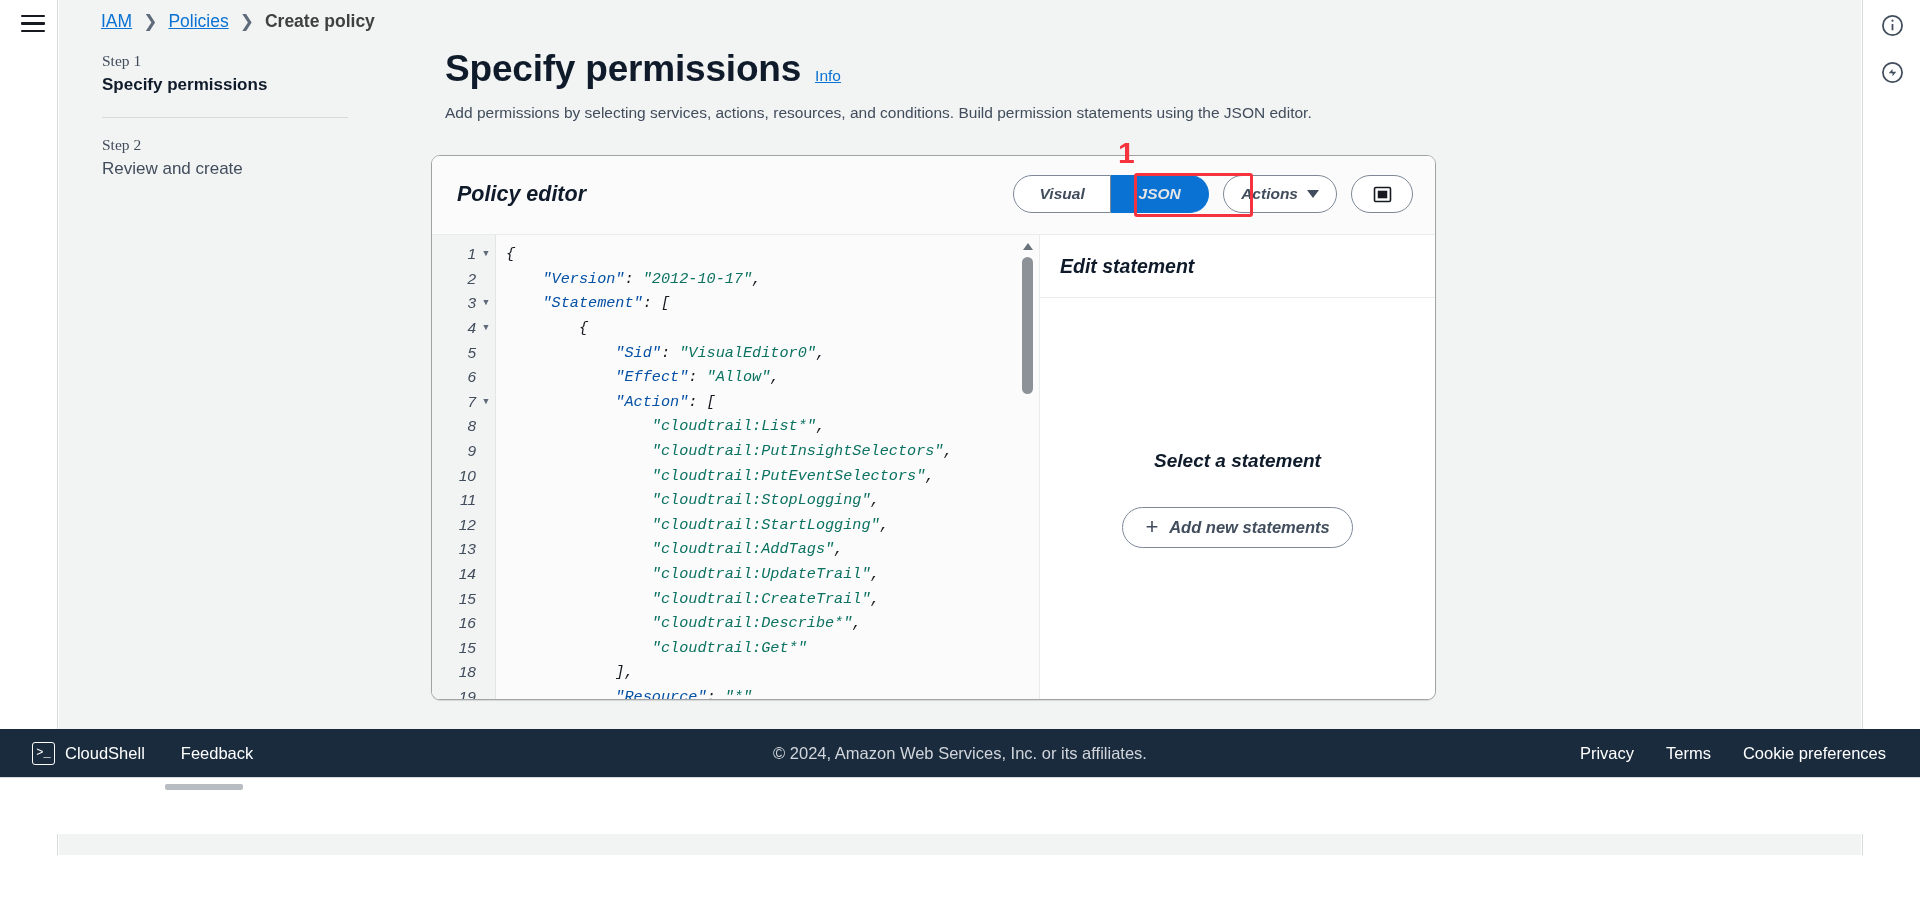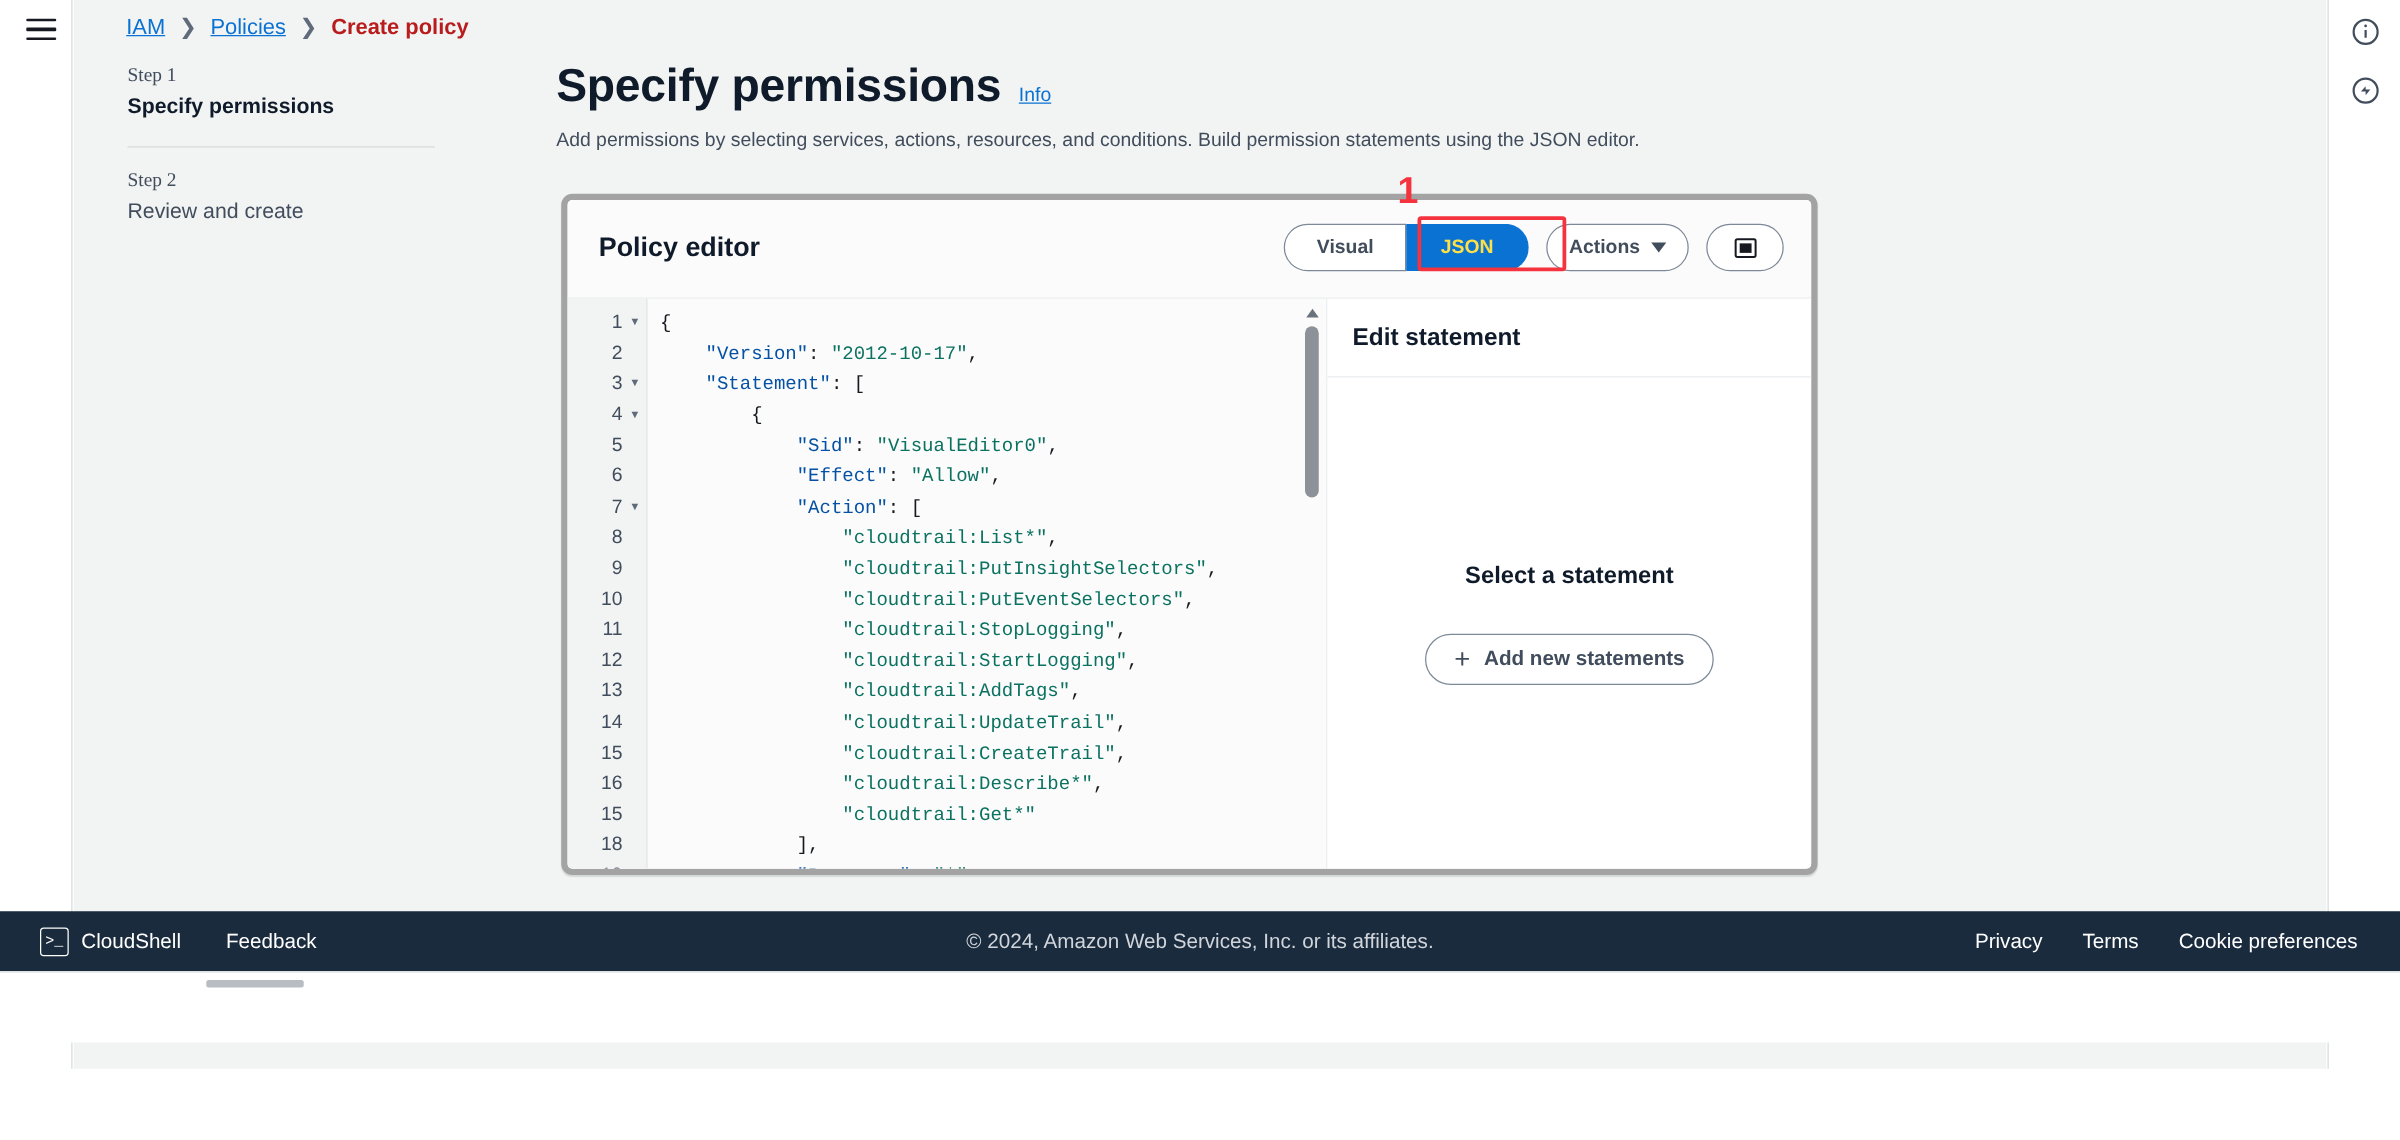--- a/index.html
+++ b/index.html
@@ -40,21 +40,21 @@
   .page {
     position: absolute; left: 59px; top: 0; right: 59px; height: 855px;
     background: #f2f3f3; overflow: hidden;
   }
 
   .breadcrumb {
     position: absolute; left: 42px; top: 8px;
     display: flex; align-items: center; font-size: 17.5px; height: 26px;
   }
   .crumb-link { color: #0972d3; text-decoration: underline; cursor: pointer; }
-  .crumb-current { color: #b91c1c; font-weight: 700; cursor: default; }
+  .crumb-current { color: #404040; font-weight: 700; cursor: default; }
   .crumb-sep {
     margin: 0 11px; color: #5f6b7a; font-size: 17px; line-height: 1;
     display: inline-block; font-weight: 400;
   }
 
   
   .stepnav { position: absolute; left: 43px; top: 52px; width: 248px; }
   .step-label { font-size: 15.5px; color: #414d5c; margin-bottom: 5px; font-family: Liberation Serif, serif; }
   .step-title-active { font-size: 17px; color: #0f1b2a; font-weight: 700; }
   .step-title { font-size: 17px; color: #414d5c; font-weight: 400; cursor: pointer; }
@@ -62,23 +62,23 @@
 
   
   .main { position: absolute; left: 386px; top: 48px; width: 1008px; }
   .h1-row { display: flex; align-items: baseline; gap: 14px; }
   .h1 { font-size: 37px; font-weight: 700; color: #0f1b2a; letter-spacing: -0.2px; }
   .info-link { font-size: 15.5px; color: #0972d3; text-decoration: underline; cursor: pointer; }
   .subtitle { margin-top: 12px; font-size: 15.5px; color: #414d5c; line-height: 1.45; }
 
   
   .card {
-    position: absolute; left: 390px; top: 155px; width: 1005px; height: 545px;
-    background: #ffffff; border: 5px solid #a3a3a3; border-radius: 9px;
-    box-shadow: 0 1px 1px rgba(0,28,36,.12); overflow: hidden;
+    position: absolute; left: 372px; top: 155px; width: 1005px; height: 545px;
+    background: #ffffff; border: 1px solid #a3a3a3; border-radius: 9px;
+    box-shadow: 0 1px 1px rgba(0,28,36,.12); overflow: hidden; font-style: italic;
   }
   .card-head {
     position: relative; height: 79px; background: #fbfbfb;
     border-bottom: 1px solid #e9ebed;
   }
   .card-title {
     position: absolute; left: 25px; top: 26px;
     font-size: 21.5px; font-weight: 700; color: #0f1b2a;
   }
   .head-actions {
@@ -89,21 +89,21 @@
   .seg { display: flex; }
   .seg-btn {
     height: 38px; min-width: 98px; padding: 0 18px;
     display: flex; align-items: center; justify-content: center;
     font-size: 15.5px; font-weight: 700; cursor: pointer;
     border: 1px solid #7d8998; background: #ffffff; color: #414d5c;
   }
   .seg-btn:first-child { border-radius: 20px 0 0 20px; }
   .seg-btn:last-child { border-radius: 0 20px 20px 0; border-left: none; }
   .seg-btn.active {
-    background: #0972d3; border-color: #0972d3; color: #fde047;
+    background: #0972d3; border-color: #0972d3; color: #e5e5e5;
   }
 
   .btn {
     height: 38px; padding: 0 17px; display: flex; align-items: center; gap: 9px;
     font-size: 15.5px; font-weight: 700; color: #414d5c;
     background: #ffffff; border: 1px solid #7d8998; border-radius: 20px;
     cursor: pointer; white-space: nowrap;
   }
   .caret { width: 0; height: 0; border-left: 6px solid transparent;
            border-right: 6px solid transparent; border-top: 8px solid #414d5c; }

